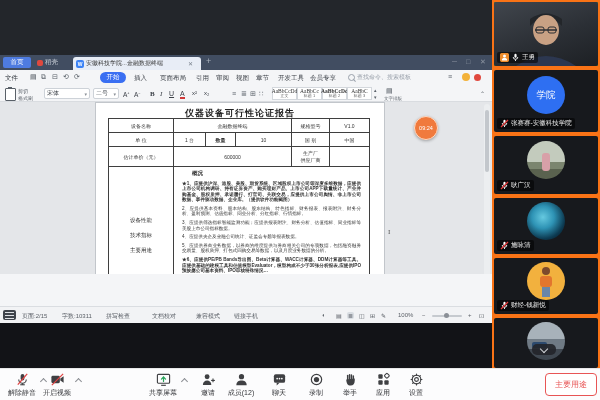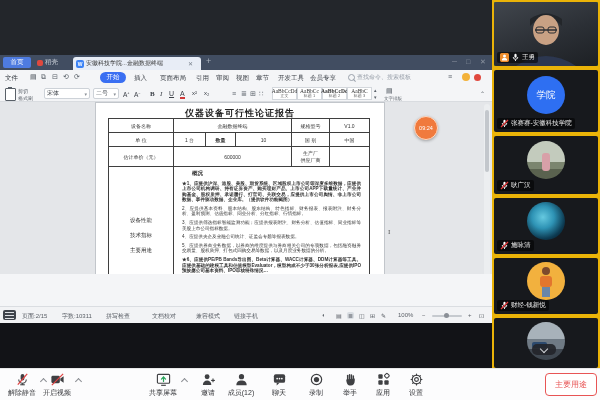--- a/index.html
+++ b/index.html
@@ -2,21 +2,21 @@
 <html><head>
 <meta charset="utf-8">
 <style>
   html,body{margin:0;padding:0;background:#0d0e11;}
   .screen{position:relative;width:600px;height:400px;overflow:hidden;background:#17191e;
     font-family:"Liberation Sans",sans-serif;-webkit-font-smoothing:antialiased;}
   .ab{position:absolute;}
   
   .band-top{left:0;top:0;width:492px;height:55px;background:#23262b;}
   .band-bottom{left:0;top:323px;width:492px;height:45px;background:#121317;}
-  .sidebar{left:492px;top:0;width:108px;height:368px;background:#eab308;}
+  .sidebar{left:492px;top:0;width:108px;height:368px;background:#f97316;}
   
   .wps{left:0;top:55px;width:492px;height:268px;background:#f4f5f7;}
   .wps-tabbar{left:0;top:0;width:492px;height:15px;background:#414d61;}
   .tab-home{left:3px;top:2px;width:28px;height:11px;background:#4e7be0;border-radius:2px;
     color:#fff;font-size:6.5px;display:flex;align-items:center;justify-content:center;}
   .tab-store{left:35px;top:2px;width:34px;height:11px;display:flex;align-items:center;gap:2px;
     color:#c9cfd8;font-size:6.5px;padding-left:2px;}
   .store-dot{width:6px;height:6px;border-radius:2px;background:#e0483e;}
   .tab-doc{left:73px;top:2px;width:128px;height:13px;background:#e8edf6;border-radius:3px 3px 0 0;
     display:flex;align-items:center;gap:2px;padding:0 3px;box-sizing:border-box;}

